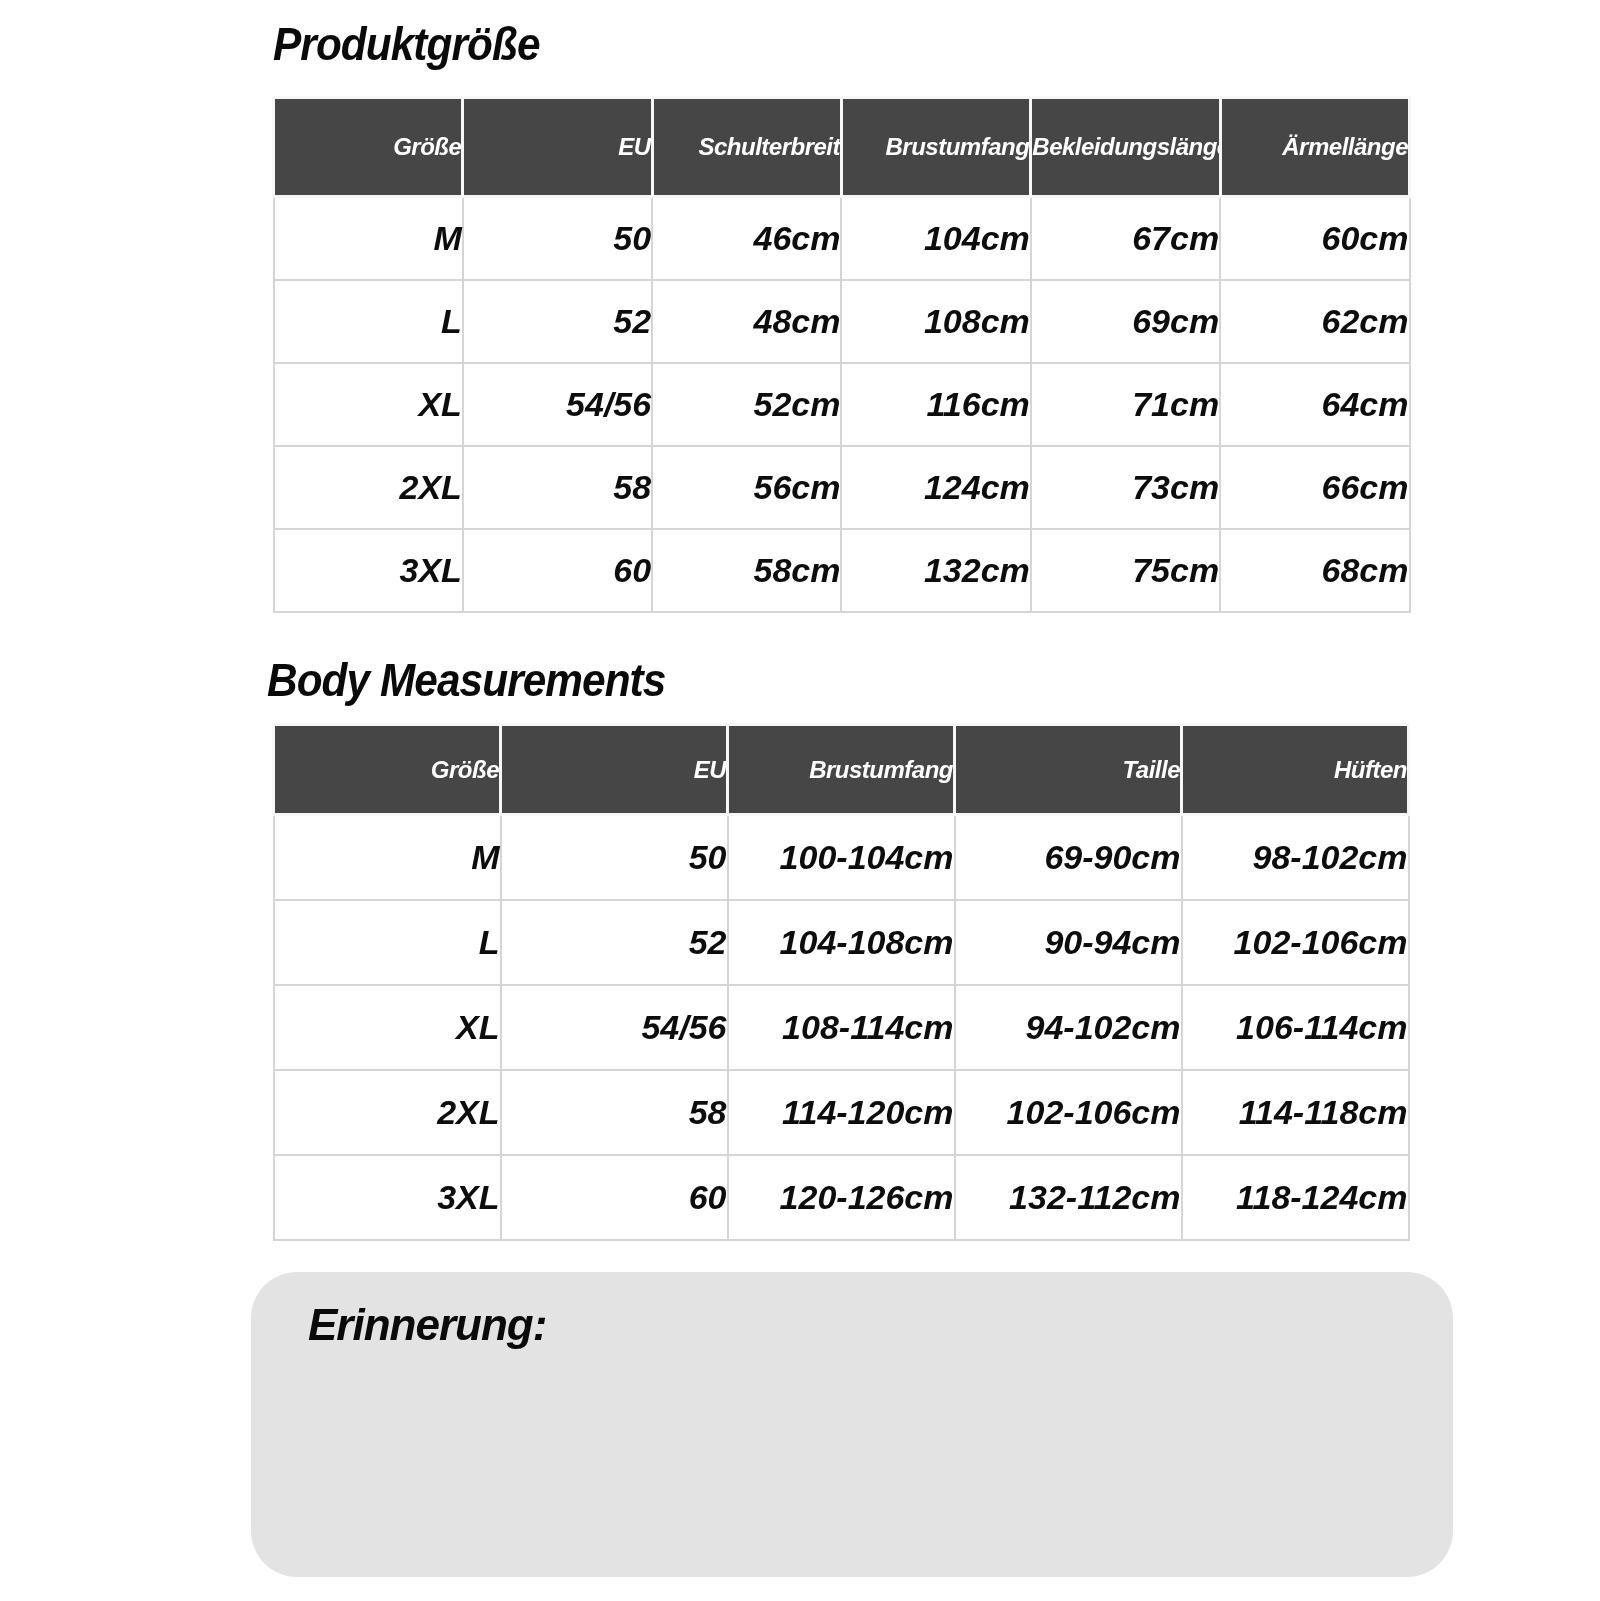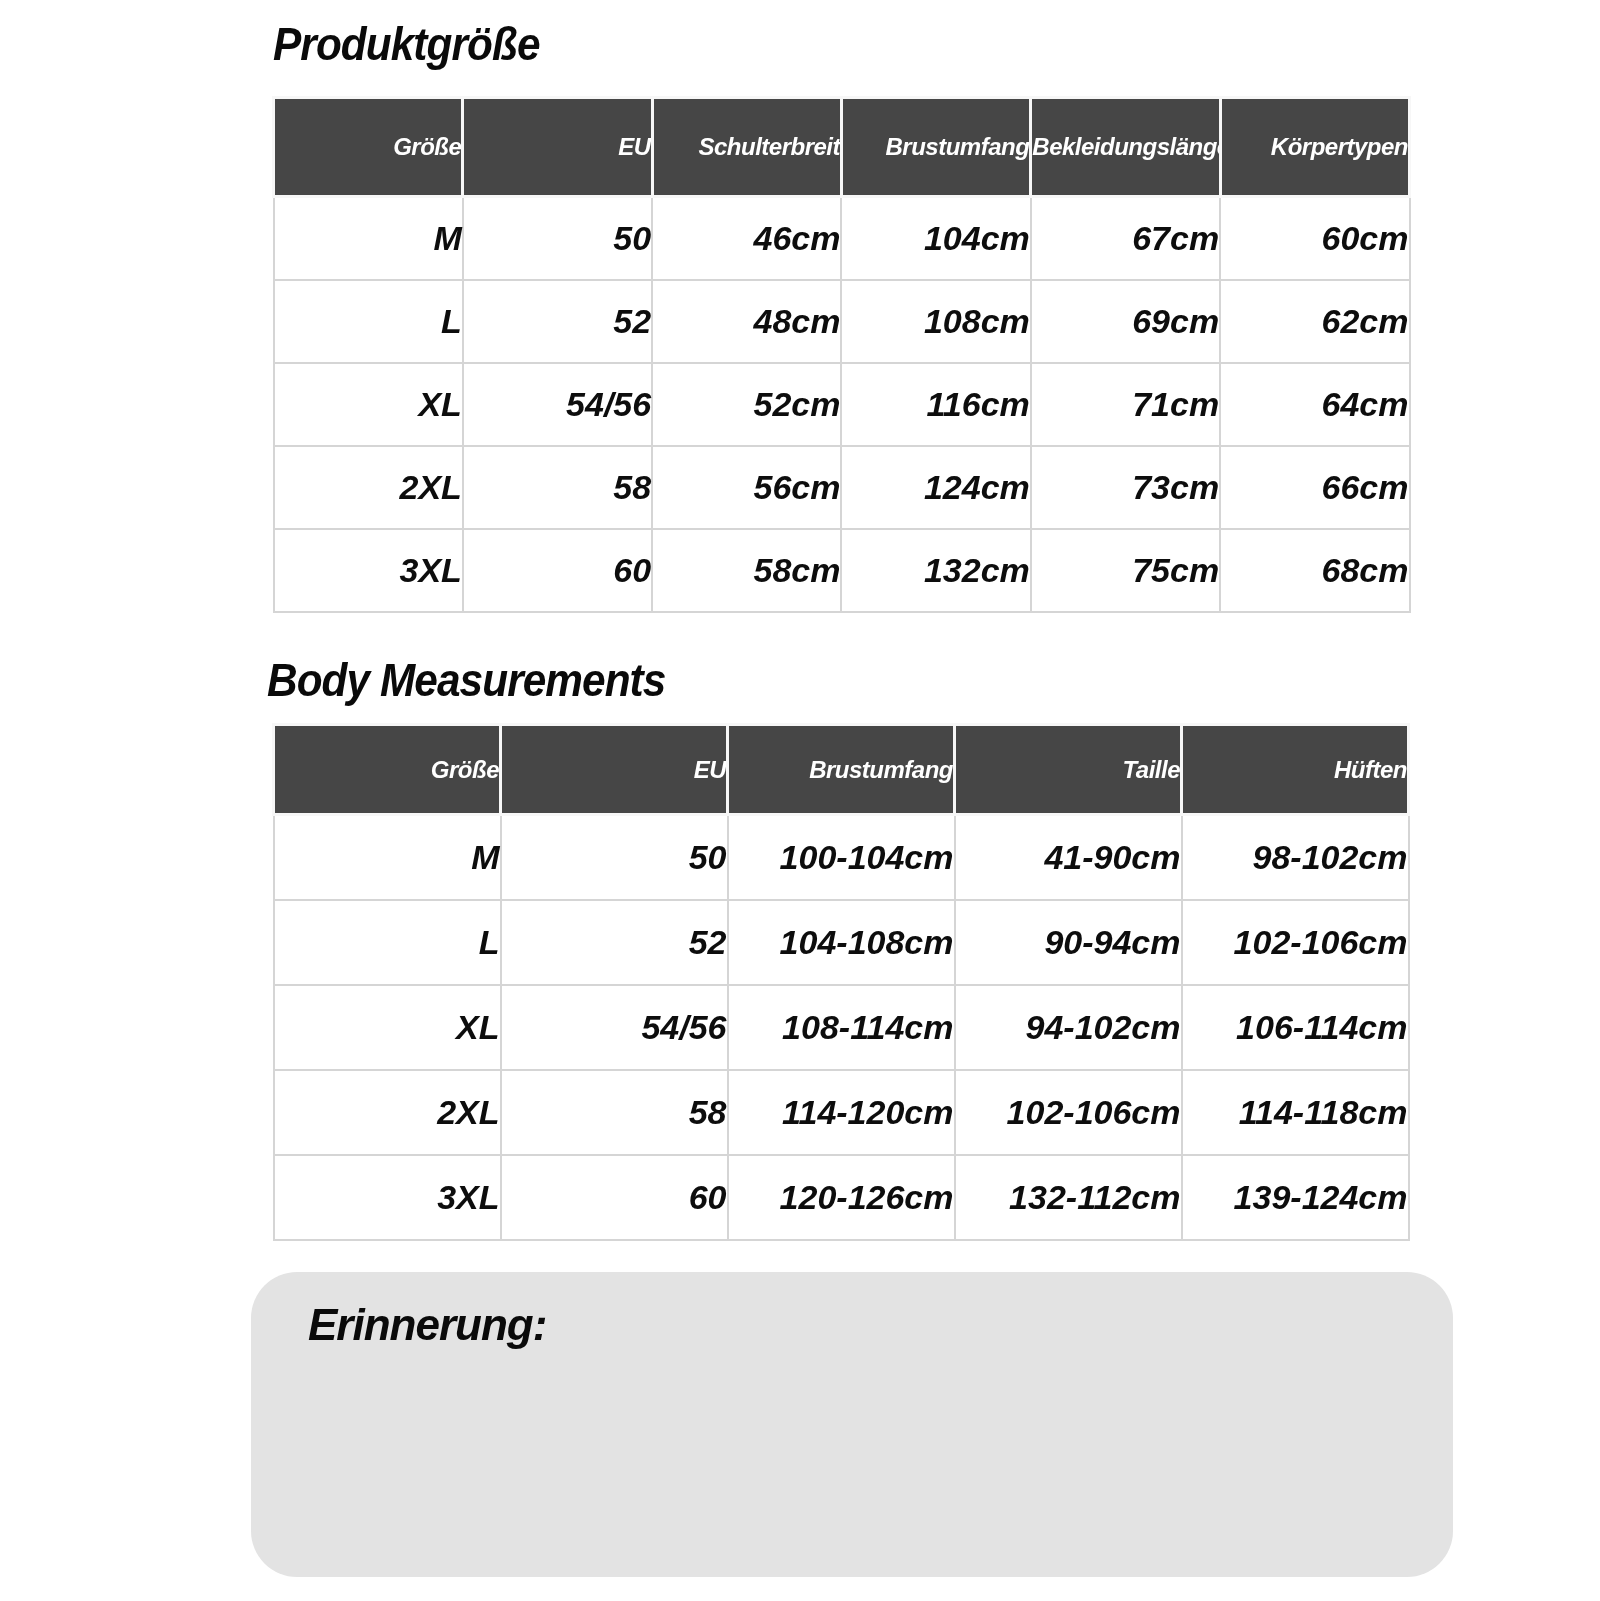--- a/index.html
+++ b/index.html
@@ -92,21 +92,21 @@
   <div class="sec-title one">Produktgröße</div>
 
   <table class="sizes" id="product-table">
     <thead>
       <tr>
         <th>Größe</th>
         <th>EU</th>
         <th>Schulterbreit</th>
         <th>Brustumfang</th>
         <th>Bekleidungslänge</th>
-        <th>Körpertypen</th>
+        <th>Ärmellänge</th>
       </tr>
     </thead>
     <tbody>
       <tr>
         <td>M</td>
         <td>50</td>
         <td>46cm</td>
         <td>104cm</td>
         <td>67cm</td>
         <td>60cm</td>
@@ -156,21 +156,21 @@
         <th>Brustumfang</th>
         <th>Taille</th>
         <th>Hüften</th>
       </tr>
     </thead>
     <tbody>
       <tr>
         <td>M</td>
         <td>50</td>
         <td>100-104cm</td>
-        <td>41-90cm</td>
+        <td>69-90cm</td>
         <td>98-102cm</td>
       </tr>
       <tr>
         <td>L</td>
         <td>52</td>
         <td>104-108cm</td>
         <td>90-94cm</td>
         <td>102-106cm</td>
       </tr>
       <tr>
@@ -185,21 +185,21 @@
         <td>58</td>
         <td>114-120cm</td>
         <td>102-106cm</td>
         <td>114-118cm</td>
       </tr>
       <tr>
         <td>3XL</td>
         <td>60</td>
         <td>120-126cm</td>
         <td>132-112cm</td>
-        <td>139-124cm</td>
+        <td>118-124cm</td>
       </tr>
     </tbody>
   </table>
 
   <div class="reminder">
     <div class="reminder-title">Erinnerung:</div>
   </div>
 
 </div>
 

